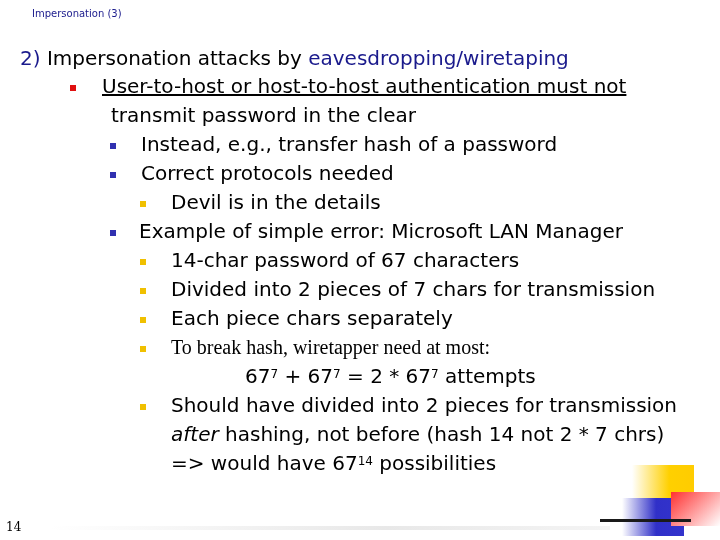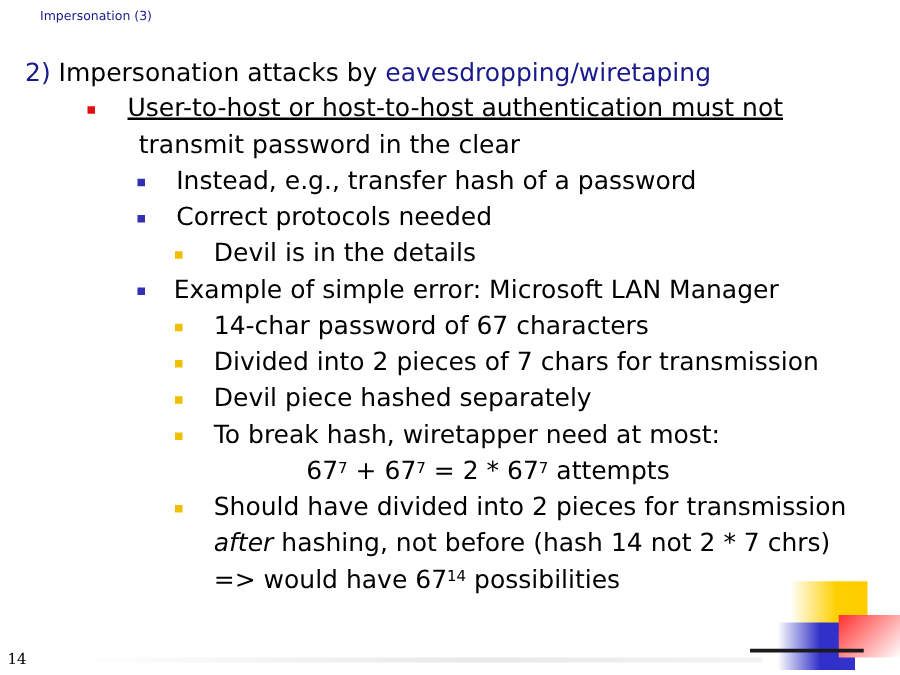--- a/index.html
+++ b/index.html
@@ -48,24 +48,24 @@
 <span class="b-blue" style="left:110px; top:230px;"></span>
 <div class="line" style="left:139px; top:217px;">Example of simple error:  Microsoft LAN Manager</div>
 
 <span class="b-yel" style="left:140px; top:259px;"></span>
 <div class="line" style="left:171px; top:246px;">14-char password of 67 characters</div>
 
 <span class="b-yel" style="left:140px; top:288px;"></span>
 <div class="line" style="left:171px; top:275px;">Divided into 2 pieces of 7 chars for transmission</div>
 
 <span class="b-yel" style="left:140px; top:317px;"></span>
-<div class="line" style="left:171px; top:304px;">Devil piece hashed separately</div>
+<div class="line" style="left:171px; top:304px;">Each piece chars separately</div>
 
 <span class="b-yel" style="left:140px; top:346px;"></span>
-<div class="line" style="left:171px; top:333px;">To break hash, wiretapper need at most:</div>
+<div class="line" style="left:171px; top:333px;font-family:Liberation Serif, serif;">To break hash, wiretapper need at most:</div>
 
 <div class="line" style="left:245px; top:362px;">
   <span>67</span><sup>7</sup><span> + </span><span>67</span><sup>7</sup><span> = 2 *  </span><span>67</span><sup>7</sup><span> attempts</span>
 </div>
 
 <span class="b-yel" style="left:140px; top:404px;"></span>
 <div class="line" style="left:171px; top:391px;">Should have divided into 2 pieces for transmission</div>
 
 <div class="line" style="left:171px; top:420px;">
   <i>after</i><span> hashing, not before (hash 14 not 2 * 7 chrs)</span>

